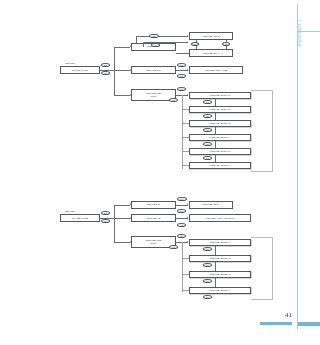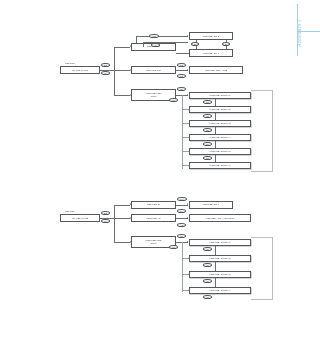--- a/index.html
+++ b/index.html
@@ -217,14 +217,20 @@
     <div class="ln lnv" style="left:215px;top:277.5px;height:9px;"></div>
 
     <div class="ln lnv light" style="left:182px;top:242px;height:50px;"></div>
     <div class="ln lnh light" style="left:182px;top:258px;width:7px;"></div>
     <div class="ln lnh light" style="left:182px;top:274px;width:7px;"></div>
     <div class="ln lnh light" style="left:182px;top:290px;width:7px;"></div>
 
     <div class="bracket" style="left:251px;top:237px;width:22px;height:63px;"></div>
   </div>
 
+  <div id="pagefoot">
+    <div class="vline"></div>
+    <div class="num">41</div>
+    <div class="bar1"></div>
+    <div class="bar2"></div>
+  </div>
 
 </div>
 
 </body></html>

